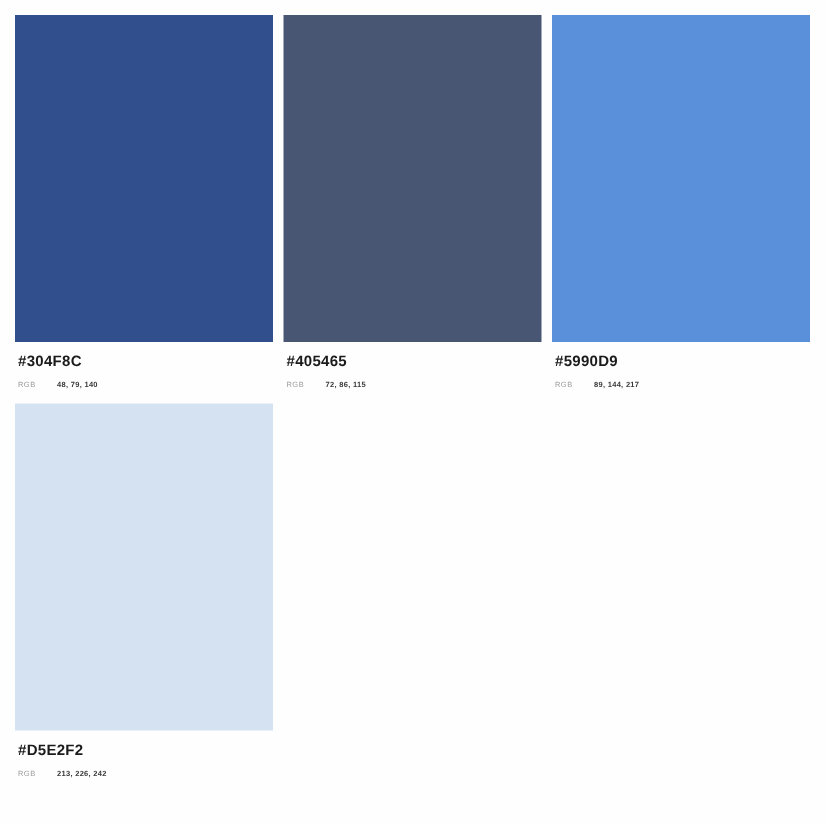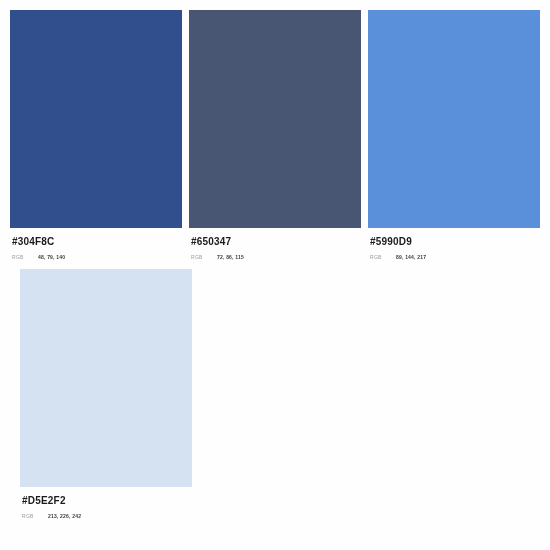--- a/index.html
+++ b/index.html
@@ -22,21 +22,20 @@
     background: #fefefe;
   }
   .row {
     display: flex;
     flex-direction: row;
     width: 530px;
     margin-bottom: 0;
   }
   .row + .row {
     margin-top: 8px;
-    margin-left: 10px;
   }
   .cell {
     width: 172px;
     margin-right: 7px;
     display: flex;
     flex-direction: column;
   }
   .cell:last-child {
     margin-right: 0;
     justify-content: center;
@@ -94,21 +93,21 @@
         <div class="rgb-line">
           <span class="rgb-tag">RGB</span>
           <span class="rgb-val">48, 79, 140</span>
         </div>
       </div>
     </div>
 
     <div class="cell">
       <div class="swatch" style="background-color: rgb(72, 86, 115);"></div>
       <div class="meta">
-        <div class="hex">#650347</div>
+        <div class="hex">#405465</div>
         <div class="rgb-line">
           <span class="rgb-tag">RGB</span>
           <span class="rgb-val">72, 86, 115</span>
         </div>
       </div>
     </div>
 
     <div class="cell">
       <div class="swatch" style="background-color: rgb(89, 144, 217);"></div>
       <div class="meta">

